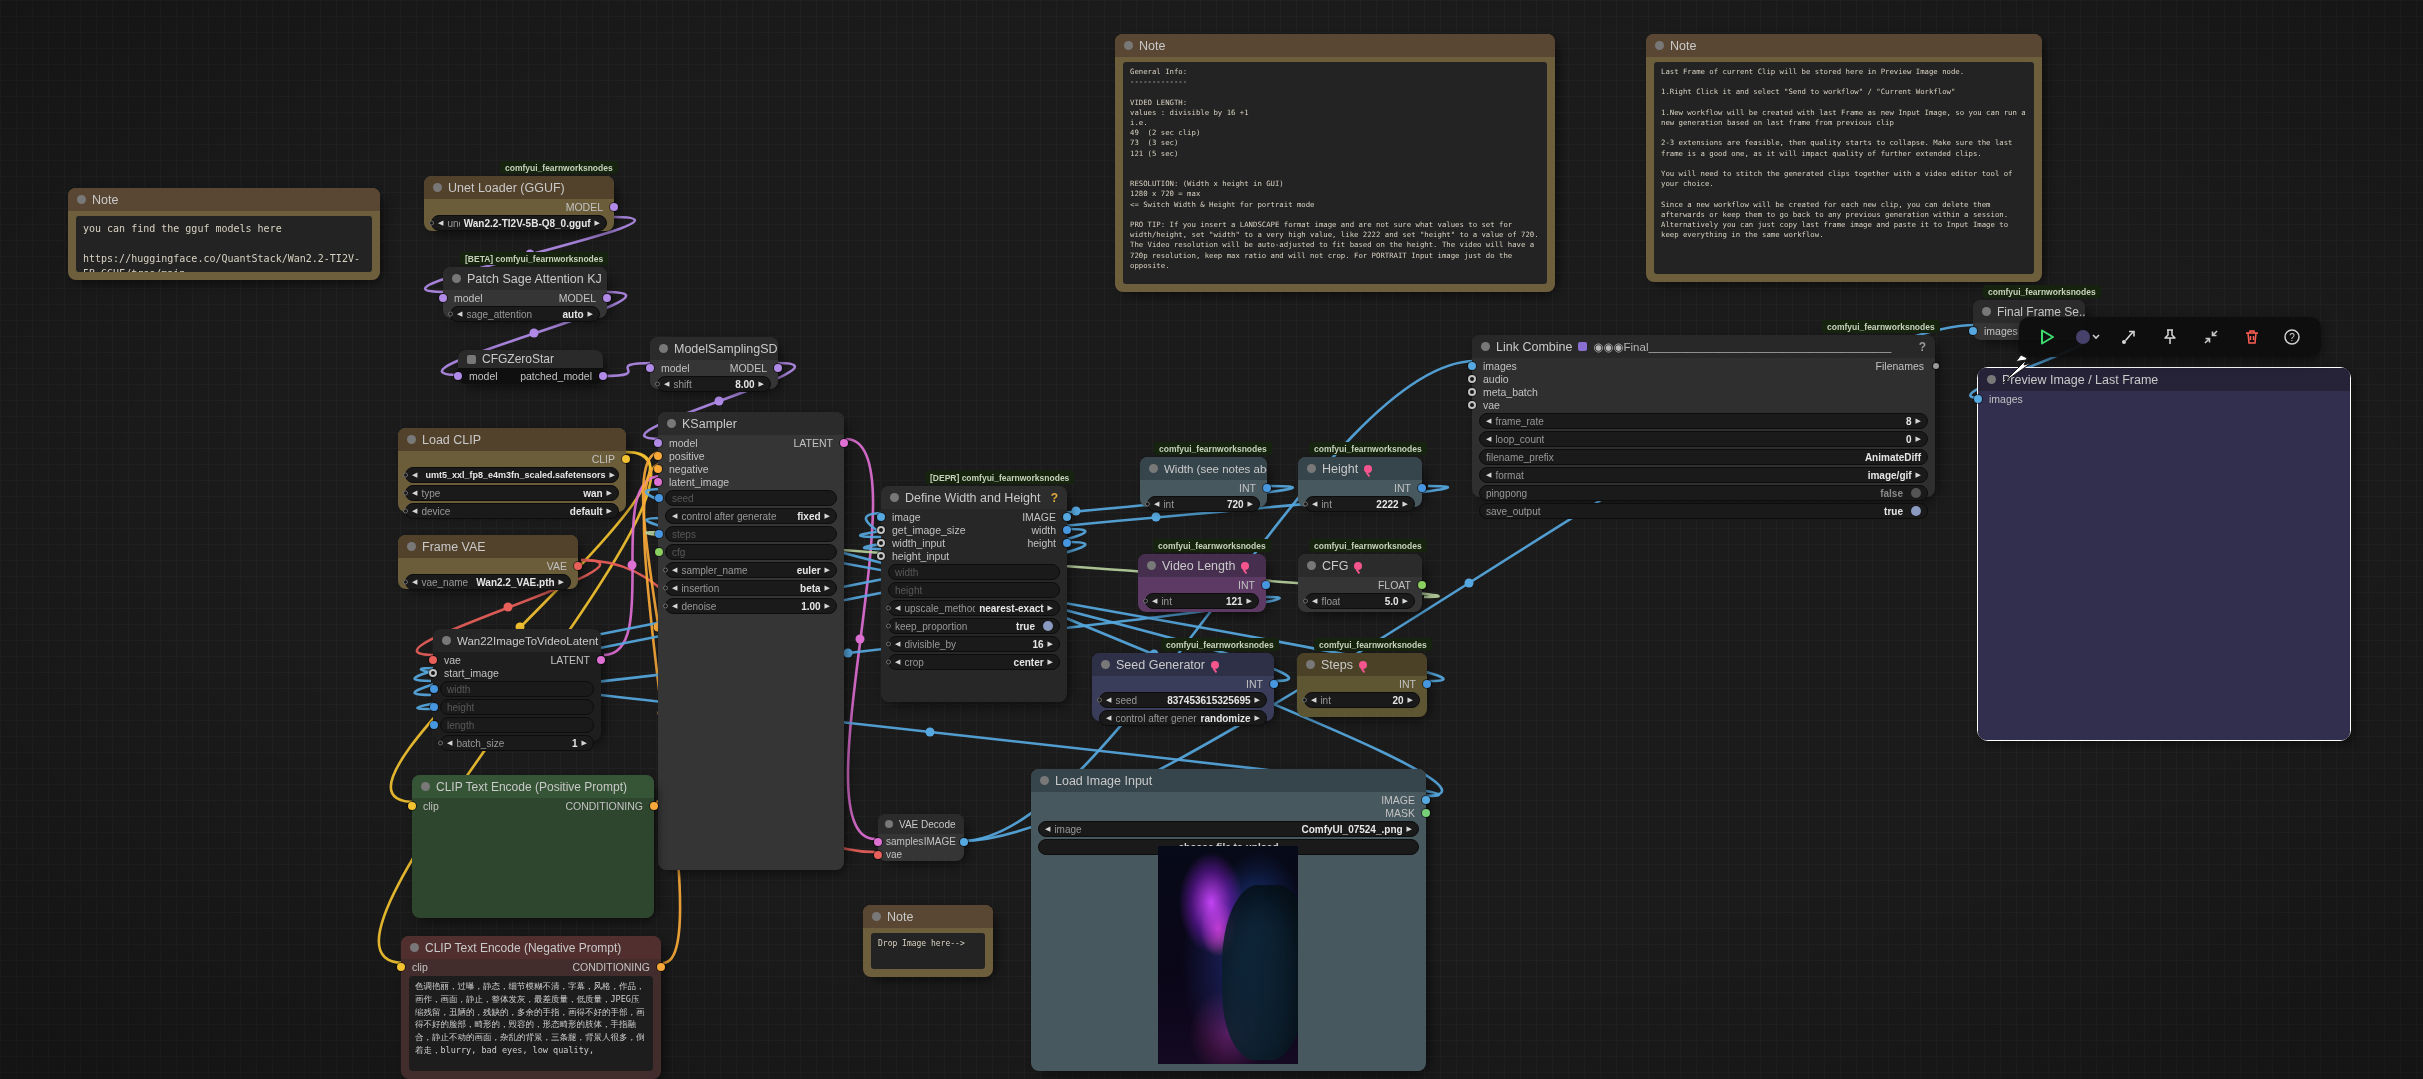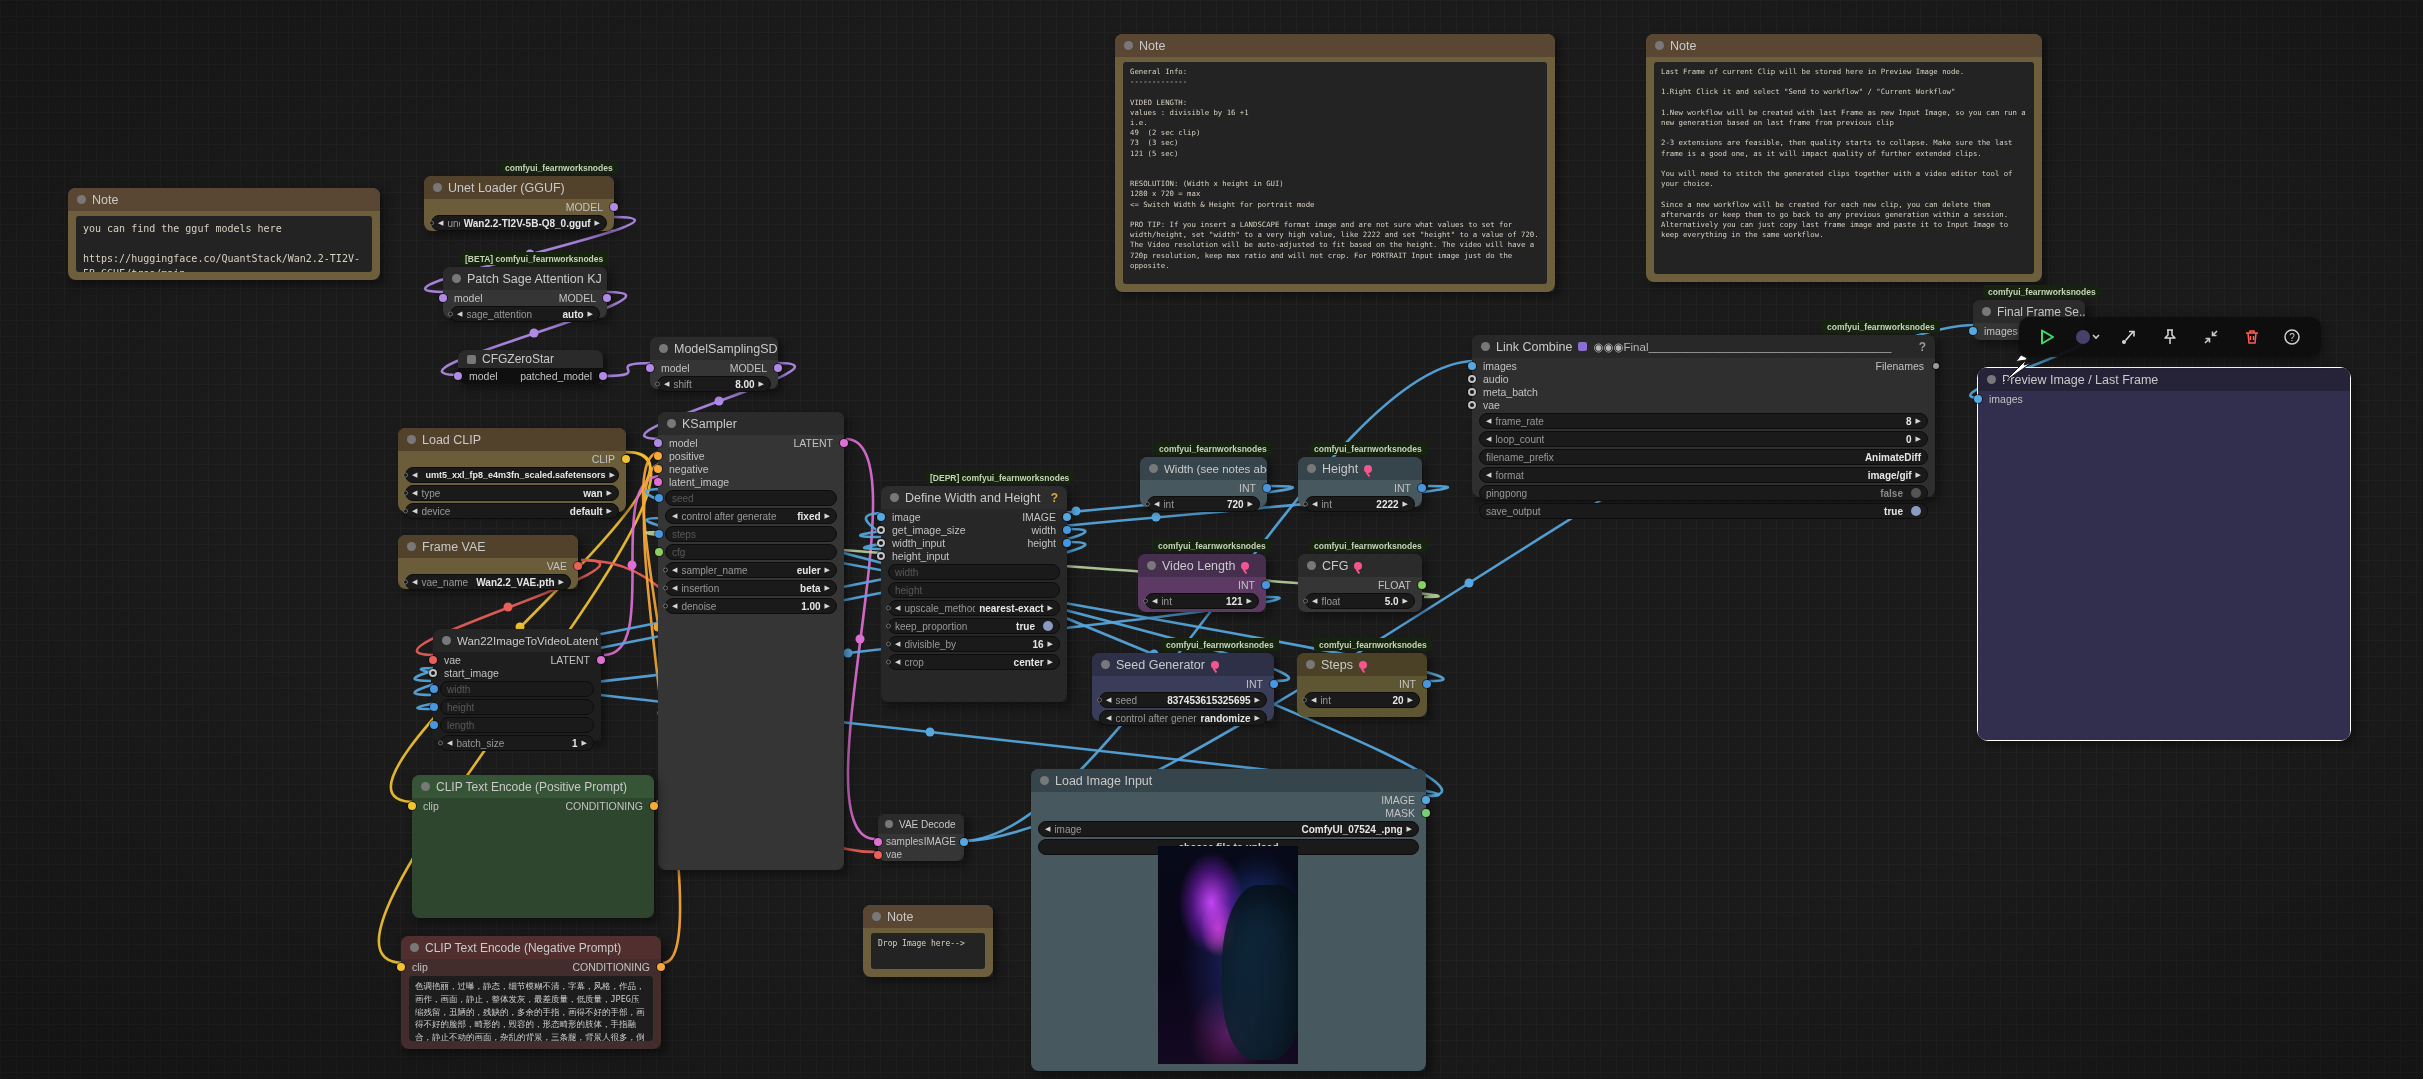--- a/index.html
+++ b/index.html
@@ -10,21 +10,21 @@
     font-family:"Liberation Sans",sans-serif;}
   #canvas::after{content:"";position:absolute;inset:0;pointer-events:none;
     background:radial-gradient(ellipse at 52% 45%, transparent 55%, rgba(0,0,0,.28));}
   .wires{position:absolute;left:0;top:0;z-index:1;}
   .wl{fill:none;stroke-width:2.6;opacity:.92;}
   .s-model{stroke:#b18ae8}.s-clip{stroke:#f3c231}.s-vae{stroke:#e9605a}.s-latent{stroke:#de6fd3}
   .s-cond{stroke:#f7a838}.s-img{stroke:#56a8e0}.s-float{stroke:#b6cf9d}
   .f-model{fill:#b18ae8}.f-clip{fill:#f3c231}.f-vae{fill:#e9605a}.f-latent{fill:#de6fd3}
   .f-cond{fill:#f7a838}.f-img{fill:#56a8e0}.f-float{fill:#b6cf9d}
 
-  .node{position:absolute;z-index:2;border-radius:2px;box-shadow:4px 4px 10px rgba(0,0,0,.45);}
+  .node{position:absolute;z-index:2;border-radius:16px;box-shadow:4px 4px 10px rgba(0,0,0,.45);}
   .nb{position:absolute;inset:0;border-radius:8px;}
   .nt{position:relative;height:23px;display:flex;align-items:center;gap:6px;padding:0 9px;
       border-radius:8px 8px 0 0;font-size:12.5px;color:#c9c9c9;white-space:nowrap;overflow:hidden;}
   .content{position:absolute;top:24px;left:0;right:0;}
   .sdot{width:9px;height:9px;border-radius:50%;background:#787878;flex:none;}
   .sq .sdot{border-radius:2px;}
   .help{margin-left:auto;color:#e0a93c;font-weight:700;font-size:12px;}
   .help.gray{color:#9a9a9a}
   .srow{position:relative;height:13px;display:flex;align-items:center;padding:0 11px;font-size:10.5px;color:#c2c2c2;}
   .in{margin-right:auto}.out{margin-left:auto}
@@ -477,21 +477,21 @@
   <div class="content">
     <div class="srow">
           <i class="d dl c-clip"></i>
           <span class="in">clip</span>
           <span class="out">CONDITIONING</span>
           <i class="d dr c-cond"></i>
         </div>
   </div>
 </div>
 
-<div class="node n-red" style="left:401px;top:936px;width:260px;height:113px">
+<div class="node n-red" style="left:401px;top:936px;width:260px;height:143px">
   <div class="nb"></div>
   <div class="nt" style="font-size:12px">
         <i class="sdot"></i>
         <span>CLIP Text Encode (Negative Prompt)</span>
       </div>
   <div class="content">
     <div class="srow">
           <i class="d dl c-clip"></i>
           <span class="in">clip</span>
           <span class="out">CONDITIONING</span>

